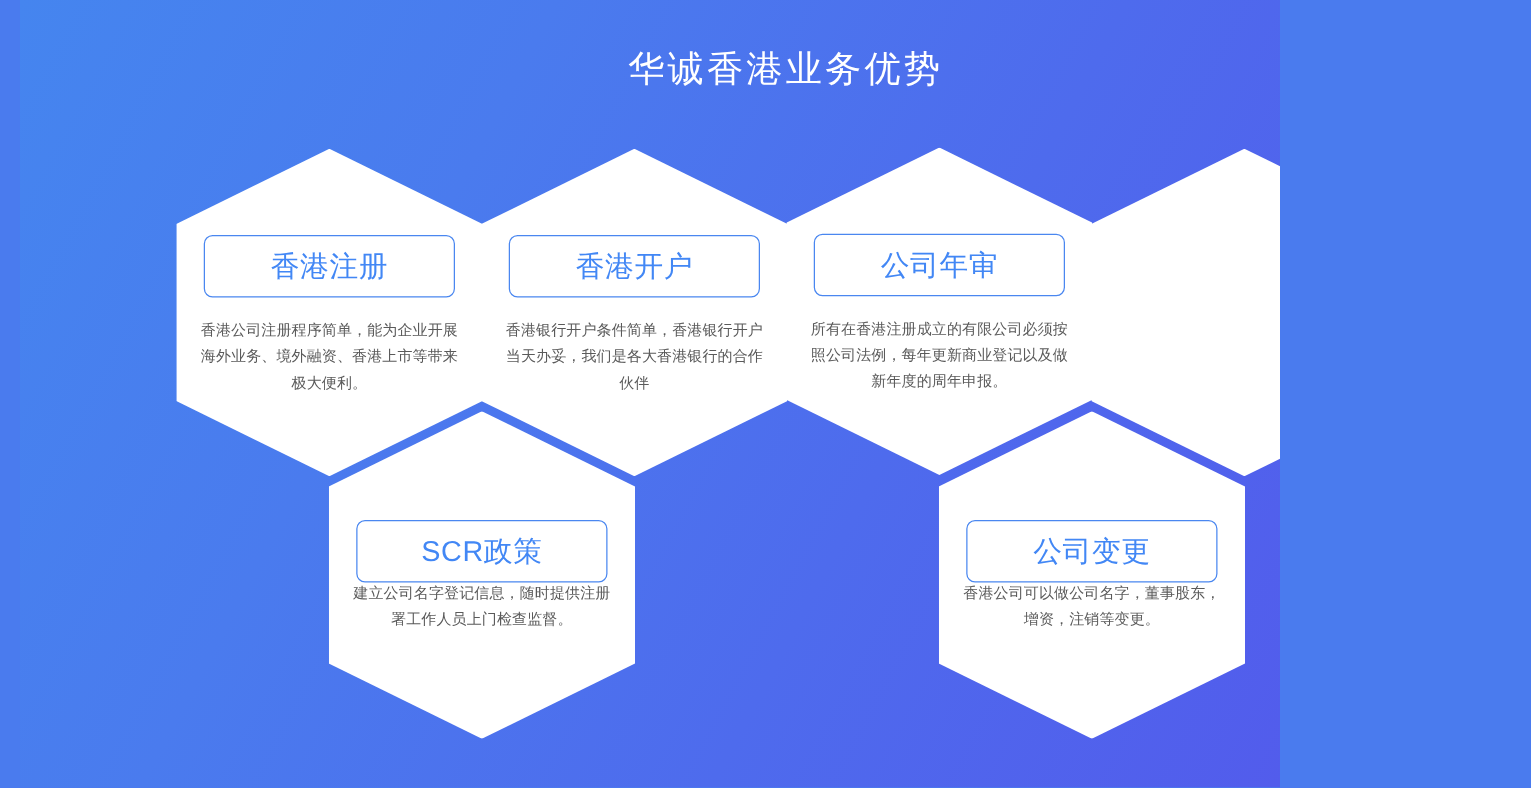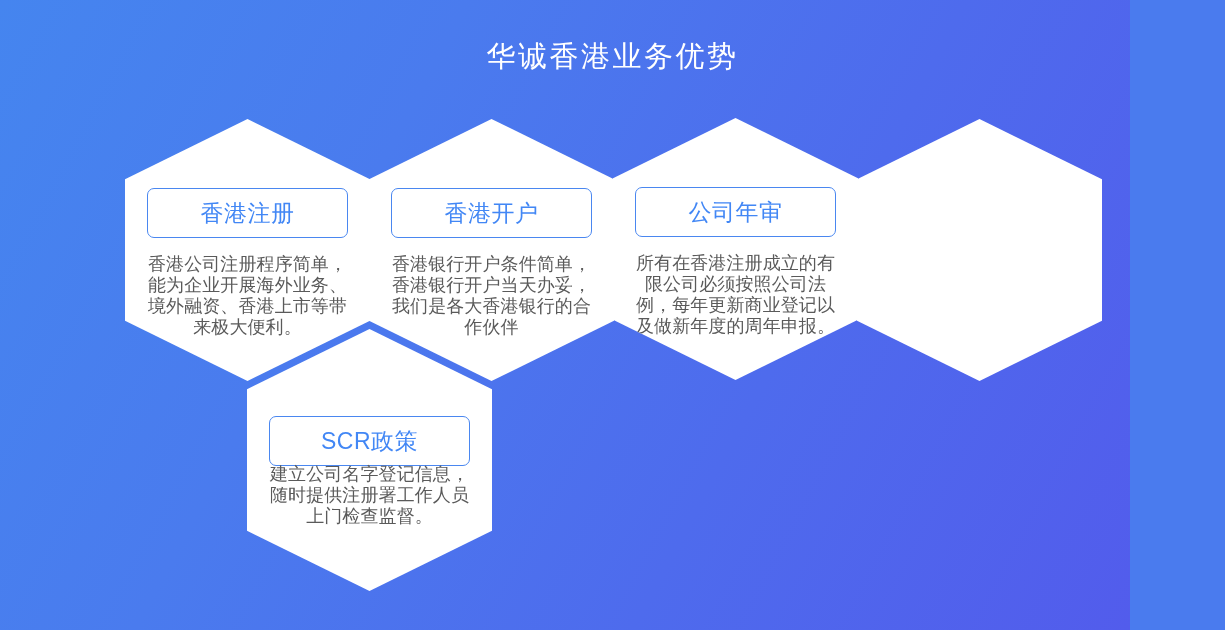--- a/index.html
+++ b/index.html
@@ -11,24 +11,25 @@
     overflow:hidden;
   }
 
   body {
     font-family:"Liberation Sans","DejaVu Sans",sans-serif;
     background:#4a7bee;
   }
 
   #stage {
     position:relative;
-    width:1130px;
+    width:1008px;
     height:630px;
     overflow:hidden;
     background:linear-gradient(118deg, #4585ef 0%, #4a7bee 32%, #4e6bed 66%, #525cec 100%);
+    margin-left:16px;
   }
 
   
   #page-title {
     position:absolute;
     left:0;
     top:40px;
     width:1225px;
     text-align:center;
     color:#ffffff;
@@ -79,21 +80,21 @@
     letter-spacing:0.5px;
     white-space:nowrap;
     font-weight:400;
   }
 
   .hex-body {
     position:absolute;
     left:18px;
     width:209px;
     color:#5a5a5a;
-    font-size:18px;
+    font-size:12px;
     line-height:21px;
     text-align:center;
     letter-spacing:0.1px;
   }
 
   
   .row-top .hex-title-box { top:69px; }
   .row-top .hex-body      { top:135px; }
 
   .row-bot .hex-title-box { top:87px; }
@@ -151,14 +152,22 @@
   <div class="hex p5 row-bot">
     <div class="hex-inner">
       <div class="hex-title-box">
         <span class="hex-title">SCR政策</span>
       </div>
       <div class="hex-body">建立公司名字登记信息，随时提供注册署工作人员上门检查监督。</div>
     </div>
   </div>
 
 
+  <div class="hex p7 row-bot">
+    <div class="hex-inner">
+      <div class="hex-title-box">
+        <span class="hex-title">公司变更</span>
+      </div>
+      <div class="hex-body">香港公司可以做公司名字，董事股东，增资，注销等变更。</div>
+    </div>
+  </div>
 
 </div>
 
 </body></html>

